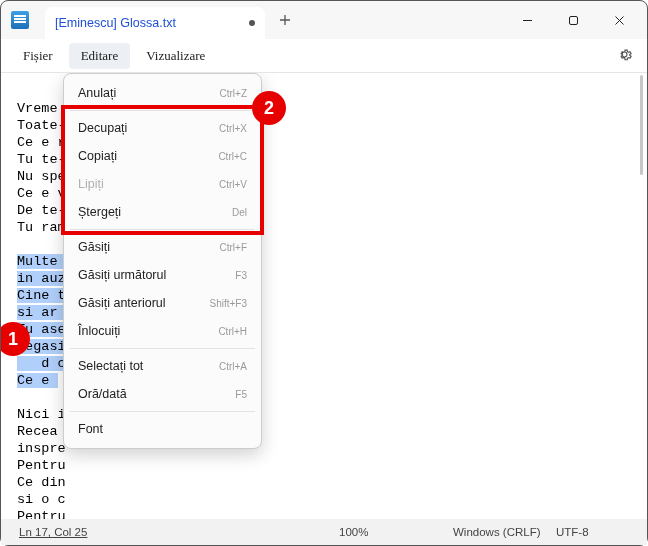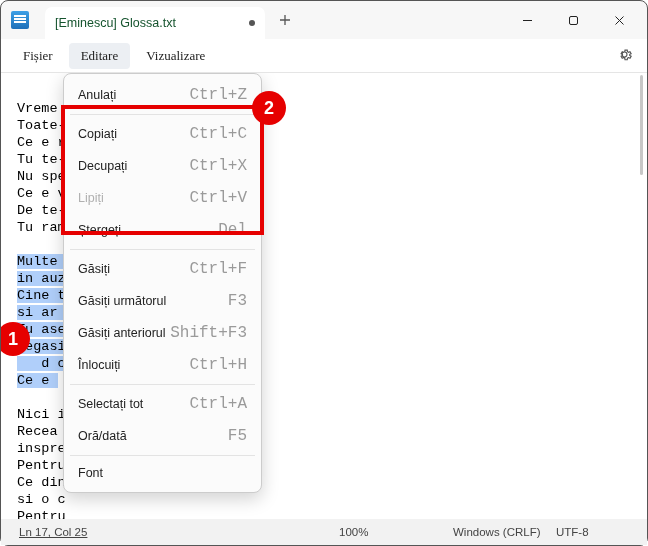--- a/index.html
+++ b/index.html
@@ -3,41 +3,41 @@
 <meta charset="utf-8">
 <style>
   * { box-sizing: border-box; margin: 0; padding: 0; }
   html, body { width: 648px; height: 546px; overflow: hidden; font-family: "Segoe UI", Arial, sans-serif; }
   .window { width: 648px; height: 546px; background: #f7f7f7; border: 1px solid #555; border-radius: 8px; position: relative; }
 
   .titlebar { height: 38px; display: flex; align-items: flex-end; }
   .tab-strip { display: flex; align-items: flex-end; height: 38px; padding-left: 10px; flex: 1; gap: 6px;}
   .app-icon { width: 18px; height: 18px; background: linear-gradient(#3ea0e6,#1d6fb8); border-radius: 2px; align-self: center; margin-right: 10px; position:relative;}
   .app-icon::before { content:""; position:absolute; left:3px; right:3px; top:4px; height:2px; background:#fff; box-shadow:0 3px 0 #fff, 0 6px 0 #fff;}
-  .tab { background: #fff; border-top-left-radius: 7px; border-top-right-radius: 7px; height: 32px; min-width: 220px; display: flex; align-items: center; padding: 0 10px; font-size: 12.5px; color: #14532d; gap:8px;}
+  .tab { background: #fff; border-top-left-radius: 7px; border-top-right-radius: 7px; height: 32px; min-width: 220px; display: flex; align-items: center; padding: 0 10px; font-size: 12.5px; color: #1d4ed8; gap:8px;}
   .tab .dirty { width:6px; height:6px; background:#555; border-radius:50%; margin-left:auto;}
   .add-tab { width:28px; height:28px; display:flex; align-items:center; justify-content:center; align-self:center; color:#555; font-size:16px; border-radius:4px;}
   .win-controls { display:flex; align-items:center; gap:2px; padding-right:6px; height:38px;}
   .win-btn { width:44px; height:30px; display:flex; align-items:center; justify-content:center; color:#222;}
   .win-btn svg { width:11px; height:11px; }
 
   .menubar { background:#fff; height:34px; display:flex; align-items:center; padding:0 10px; font-size:13px; color:#222; border-bottom:1px solid #e5e5e5; justify-content:space-between;}
   .menus { display:flex; gap:4px;}
   .menu-item { padding:5px 12px; border-radius:4px;font-family:Liberation Serif, serif; }
   .menu-item.active { background:#eceff3; }
   .gear { color:#555; padding:4px;}
 
   .body-area { position:relative; background:#fff; height: calc(546px - 38px - 34px - 26px - 2px); overflow:hidden;}
   .text-content { padding: 10px 16px; font-family: Consolas, "Courier New", monospace; font-size: 13.5px; line-height: 17px; color:#000; white-space:pre;}
   .hl { background:#b0cffa; }
 
   .dropdown { position:absolute; top:0; left:62px; width:199px; background:#fbfbfb; border:1px solid #ccc; border-radius:8px; box-shadow:0 6px 18px rgba(0,0,0,.18); padding:5px 0; z-index:10;}
   .dd-item { display:flex; justify-content:space-between; align-items:center; padding:7px 14px; font-size:12.5px; color:#222;}
   .dd-item.disabled { color:#b0b0b0;}
-  .dd-item .sc { color:#9a9a9a; font-size:16px;font-family:Liberation Mono, monospace;}
+  .dd-item .sc { color:#9a9a9a; font-size:10px;}
   .dd-sep { height:1px; background:#e3e3e3; margin:3px 6px;}
 
   .redbox { position:absolute; border:4px solid #e60000; z-index:20; pointer-events:none; }
   .badge { position:absolute; width:34px; height:34px; background:#e60000; color:#fff; border-radius:50%; display:flex; align-items:center; justify-content:center; font-weight:700; font-size:18px; z-index:25;}
 
   .statusbar { position:absolute; bottom:0; left:0; right:0; height:26px; background:#f2f2f2; display:flex; align-items:center; font-size:11.5px; color:#444; padding:0 14px;}
   .statusbar .seg { position:absolute; }
   .scrollbar { position:absolute; right:3px; top:74px; width:12px; bottom:30px; }
   .scrollbar .thumb { position:absolute; top:0; right:1px; width:3px; height:100px; background:#c7c7c7; border-radius:2px;}
 </style>
@@ -120,26 +120,26 @@
 <span>Pentru</span>
 </div>
 
     <div class="dropdown">
       <div class="dd-item">
           <span>Anulați</span>
           <span class="sc">Ctrl+Z</span>
         </div>
       <div class="dd-sep"></div>
       <div class="dd-item">
+          <span>Decupați</span>
+          <span class="sc">Ctrl+X</span>
+        </div>
+      <div class="dd-item">
           <span>Copiați</span>
           <span class="sc">Ctrl+C</span>
-        </div>
-      <div class="dd-item">
-          <span>Decupați</span>
-          <span class="sc">Ctrl+X</span>
         </div>
       <div class="dd-item disabled">
           <span>Lipiți</span>
           <span class="sc">Ctrl+V</span>
         </div>
       <div class="dd-item">
           <span>Ștergeți</span>
           <span class="sc">Del</span>
         </div>
       <div class="dd-sep"></div>

